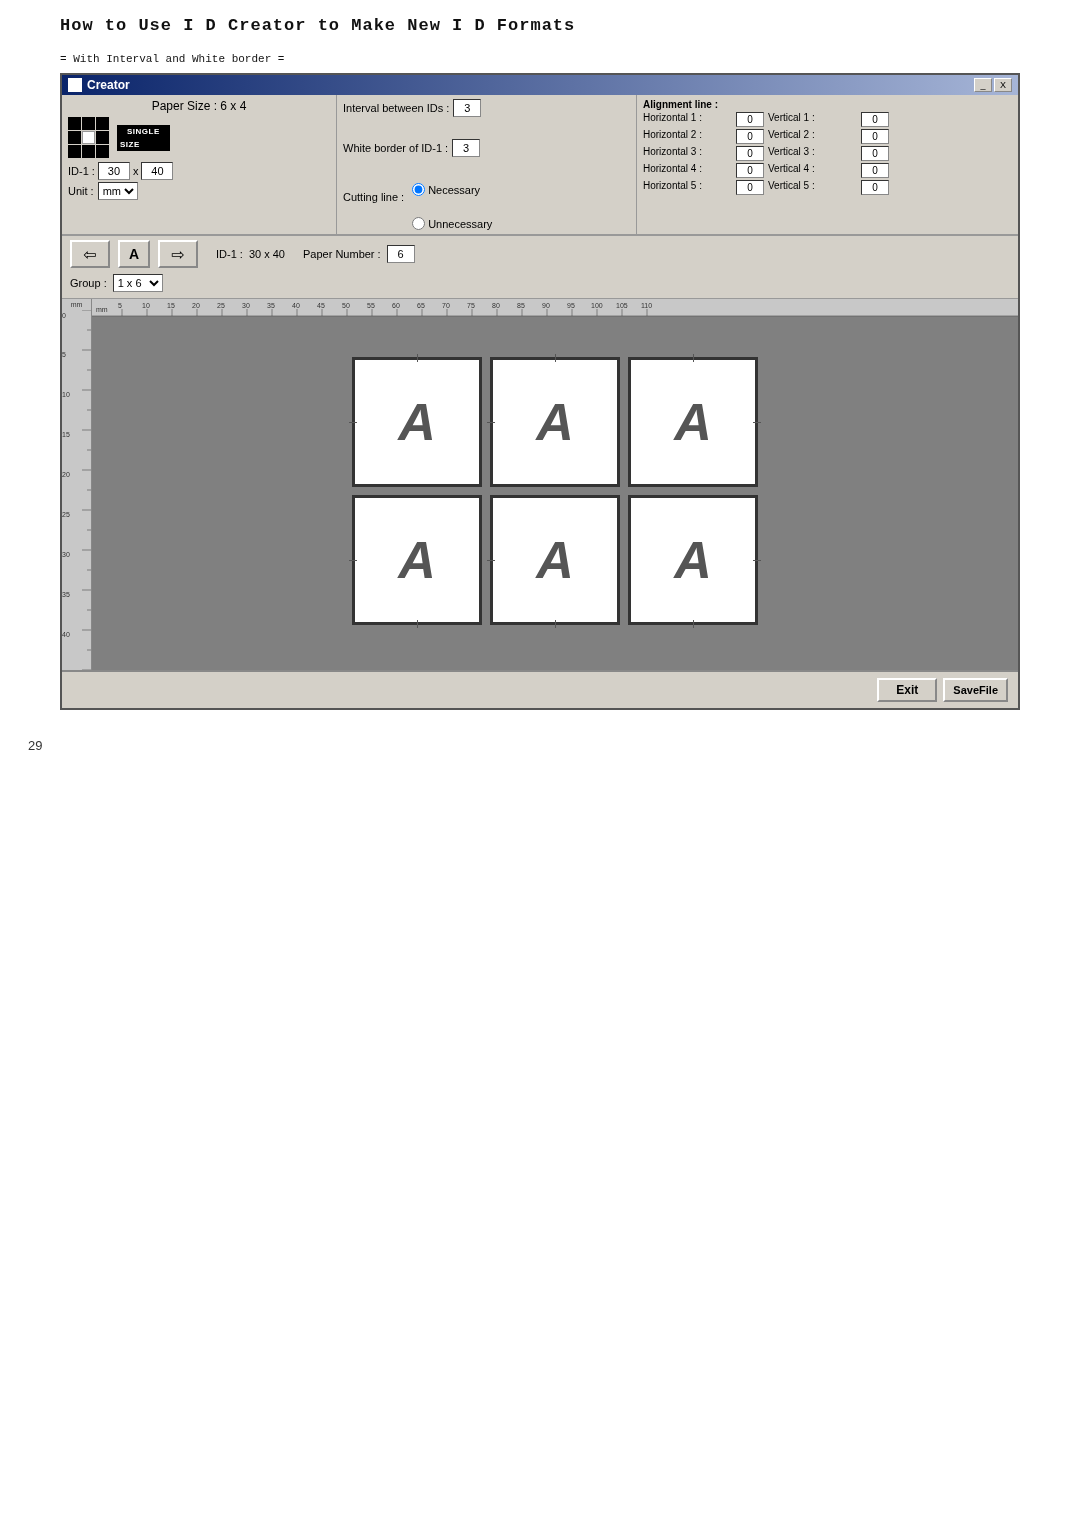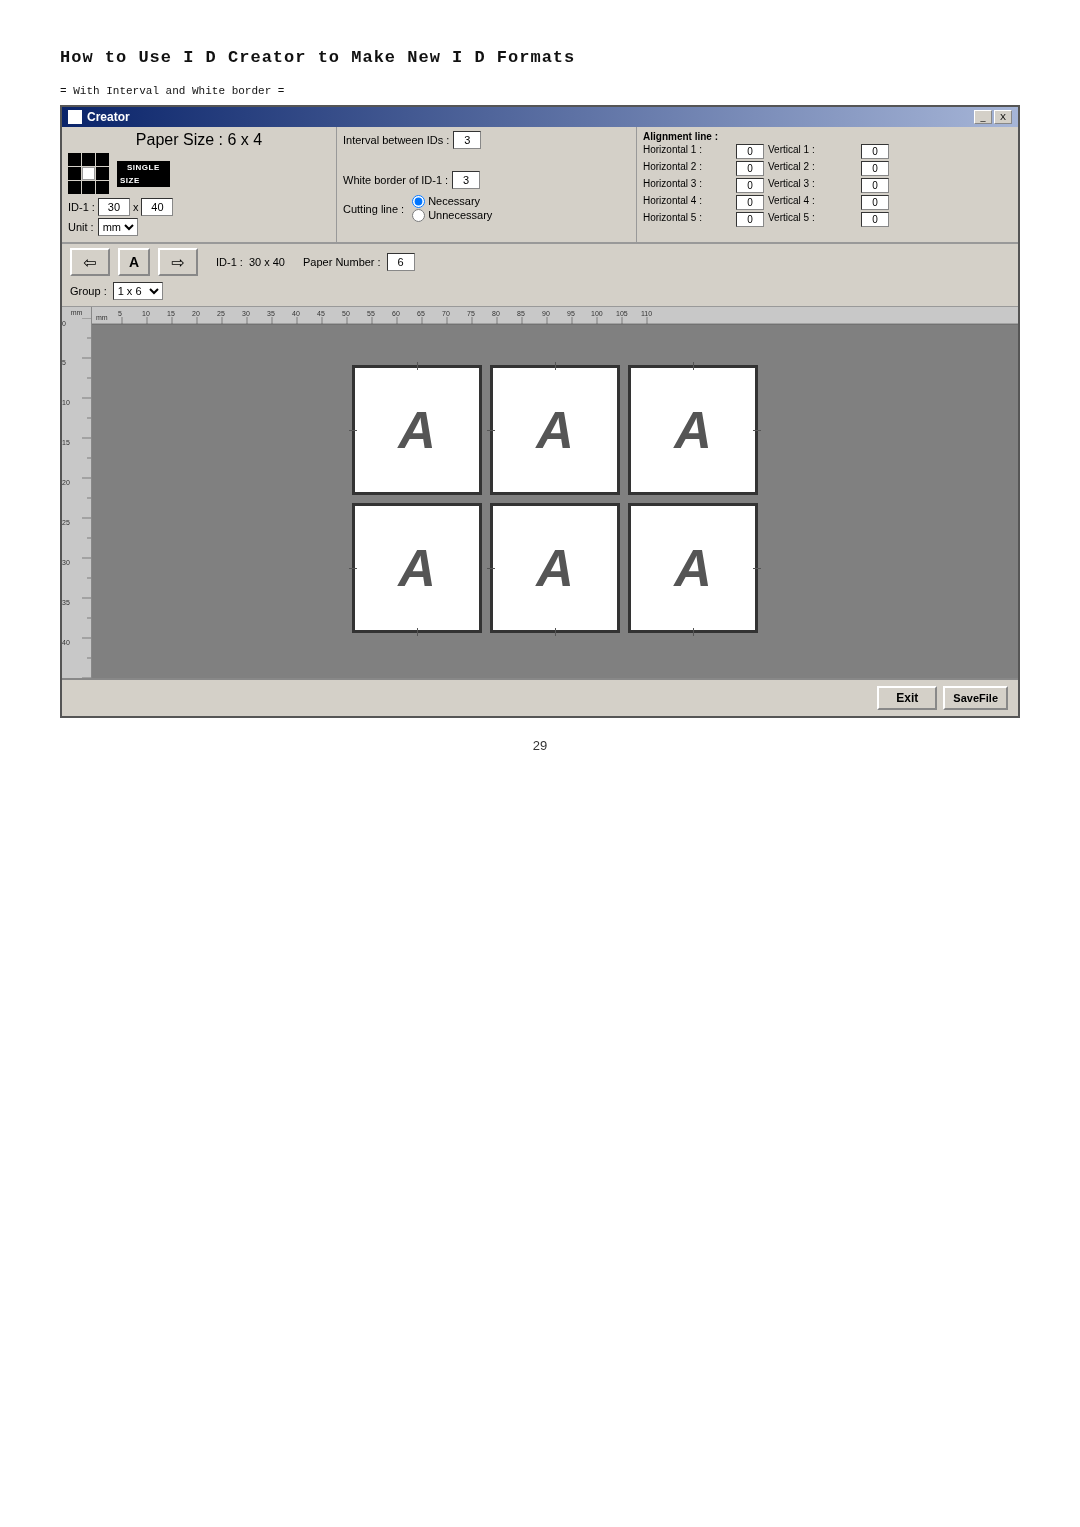--- a/index.html
+++ b/index.html
@@ -10,21 +10,21 @@
       width: 1080px;
       min-height: 1527px;
       position: relative;
     }
 
     .page-title {
       font-family: 'Courier New', monospace;
       font-size: 17px;
       font-weight: bold;
       letter-spacing: 1px;
-      padding: 48px 60px 10px 60px;
+      padding: 16px 60px 10px 60px;
       color: #111;
     }
 
     .subtitle {
       font-family: 'Courier New', monospace;
       font-size: 11px;
       padding: 8px 60px 8px 60px;
       color: #111;
     }
 
@@ -78,21 +78,21 @@
       border-left: 1px solid #fff;
       font-size: 9px;
       display: flex;
       align-items: center;
       justify-content: center;
       cursor: pointer;
       color: #000;
     }
 
     .paper-size-label {
-      font-size: 16px;
+      font-size: 12px;
       text-align: center;
       width: 100%;
       margin-bottom: 4px;
     }
 
     .singlesize-row {
       display: flex;
       align-items: center;
       gap: 4px;
       margin-bottom: 4px;
@@ -153,23 +153,24 @@
     }
 
     .radio-group {
       display: flex;
       flex-direction: column;
       gap: 1px;
     }
 
     .radio-item {
       display: flex;
-      align-items: flex-start;
+      align-items: center;
       gap: 3px;
       font-size: 11px;
+      margin-top: 20px;
     }
 
     .align-input {
       width: 28px;
       height: 15px;
       border: 1px inset #888;
       background: #fff;
       font-size: 10px;
       text-align: center;
     }
@@ -297,23 +298,23 @@
       align-items: center;
       justify-content: center;
     }
 
     .bottom-btn.primary {
       background: #d4d0c8;
       font-size: 11px;
     }
 
     .page-number {
-      text-align: center;
+      text-align: left;
       font-size: 13px;
-      padding: 20px;
+      padding: 28px;
       color: #333;
     }
 
     
     .nav-second-row {
       background: #d4d0c8;
       padding: 4px 8px;
       display: flex;
       flex-direction: column;
       gap: 4px;

